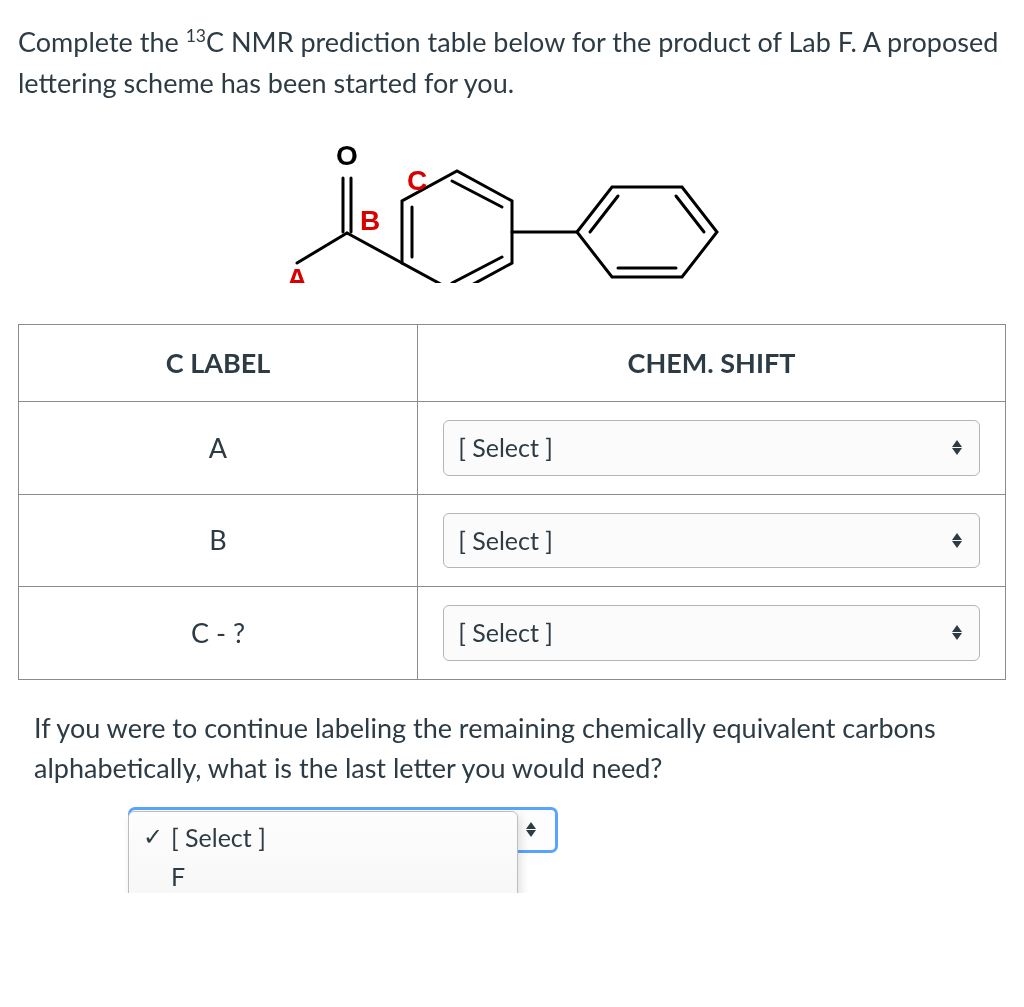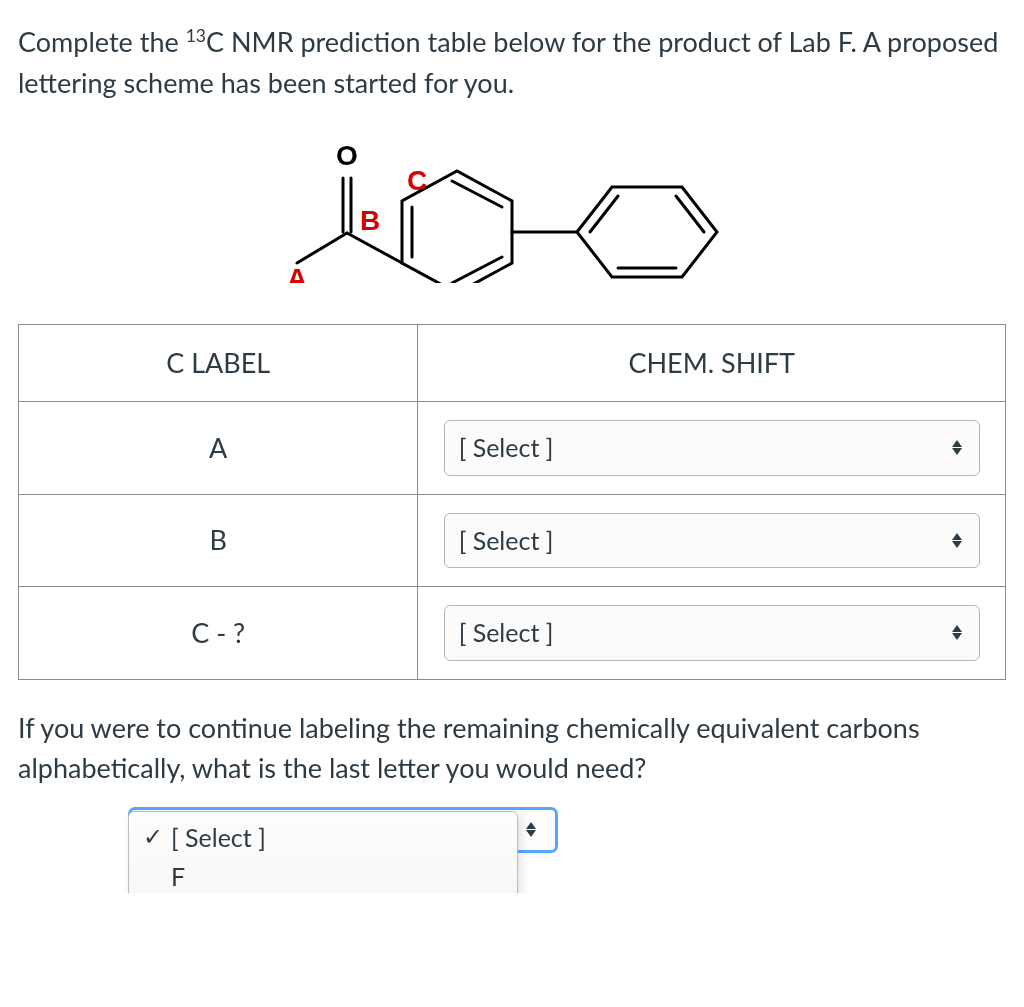--- a/index.html
+++ b/index.html
@@ -35,21 +35,21 @@
   }
   table.nmr th, table.nmr td{
     border:1px solid #8b8b8b;
     padding:18px 14px;
     text-align:center;
     vertical-align:middle;
     font-weight:400;
     font-size:27px;
   }
   table.nmr th{
-    font-weight:400;
+    font-weight:700;
   }
   .select-box{
     display:flex;
     align-items:center;
     justify-content:space-between;
     width:96%;
     margin:0 auto;
     border:1px solid #b5b5b5;
     border-radius:6px;
     background:#fbfbfb;
@@ -73,21 +73,21 @@
   }
   .spinner .tri-up,.spinner .tri-down{
     width:0;height:0;
     border-left:5px solid transparent;
     border-right:5px solid transparent;
   }
   .spinner .tri-up{border-bottom:7px solid #2d3b45;}
   .spinner .tri-down{border-top:7px solid #2d3b45;}
 
   .followup p{
-    margin:0 0 18px 0;
+    margin:0 0 18px 16px;
   }
 
   .open-select-wrap{
     position:relative;
     margin-left:110px;
     width:430px;
   }
   .open-select-control{
     border:3.5px solid #5aa3ff;
     border-radius:7px;

